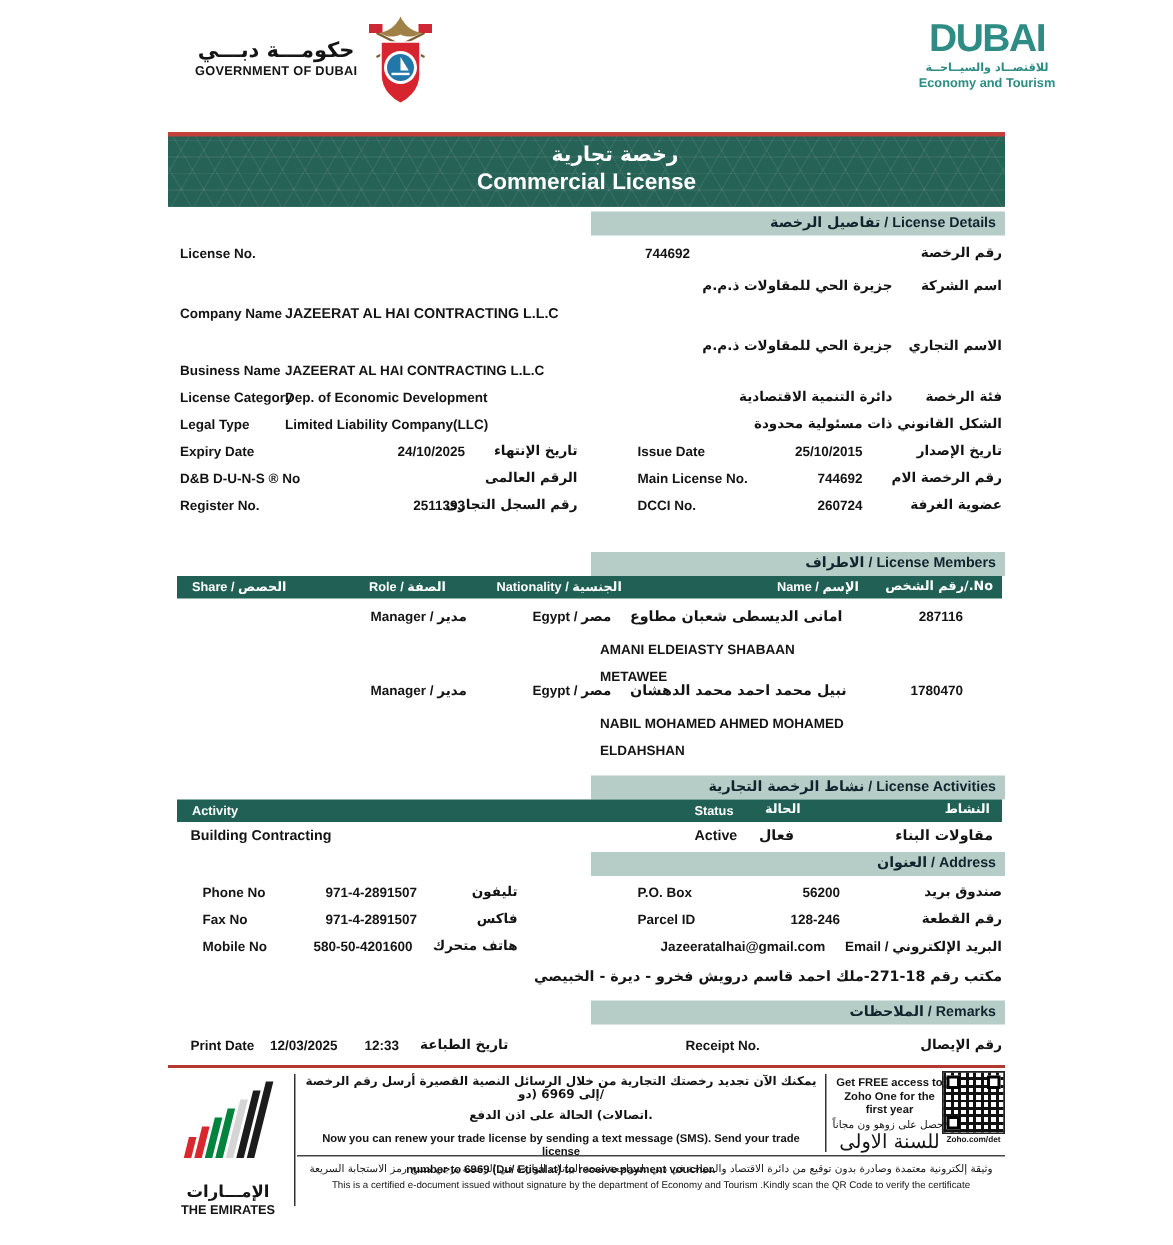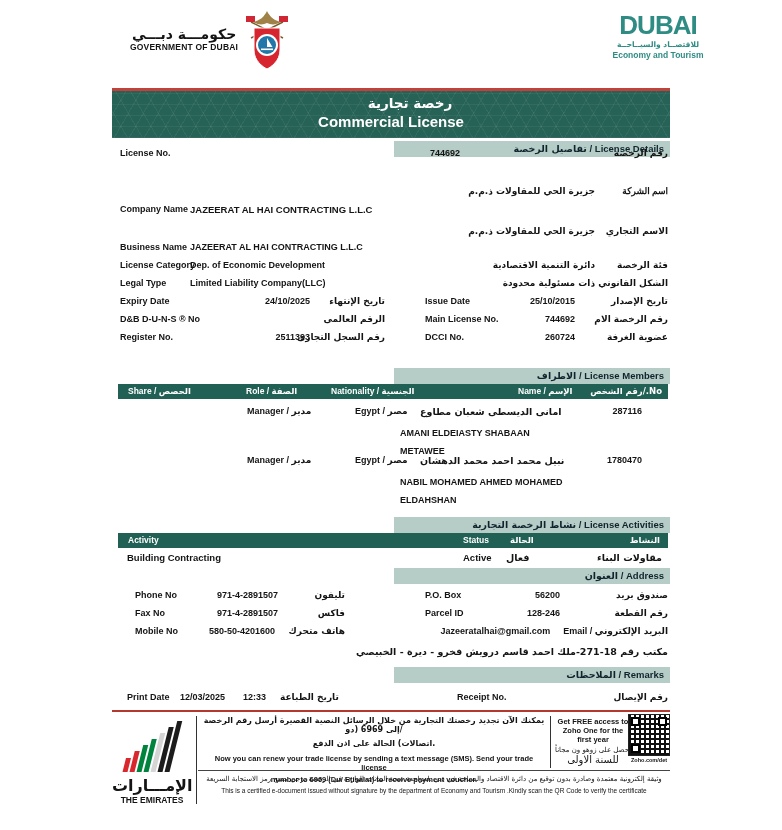--- a/index.html
+++ b/index.html
@@ -80,29 +80,29 @@
     <div class="l1 ar">رخصة تجارية</div>
     <div class="l2">Commercial License</div>
   </div>
 
   <div class="sbar" style="top:141px;">
     <span class="ar">تفاصيل الرخصة</span>
     <span> / </span>
     <span>License Details</span>
   </div>
 
-  <div class="row" style="top:148px;">
+  <div class="row" style="top:164px;">
     <span class="cell" style="left:8px;">License No.</span>
     <span class="cell" style="left:318px;">744692</span>
     <span class="cell ar tr" style="right:2px;">رقم الرخصة</span>
   </div>
 
   <div class="row" style="top:186px;">
     <span class="cell ar tr" style="right:75px;">جزيرة الحي للمقاولات ذ.م.م</span>
-    <span class="cell ar tr" style="right:2px;font-family:Liberation Serif, serif;">اسم الشركة</span>
+    <span class="cell ar tr" style="right:2px;">اسم الشركة</span>
   </div>
   <div class="row" style="top:204px;">
     <span class="cell" style="left:8px;">Company Name</span>
     <span class="cell" style="left:78px;font-size:9.5px;">JAZEERAT AL HAI CONTRACTING L.L.C</span>
   </div>
 
   <div class="row" style="top:226px;">
     <span class="cell ar tr" style="right:75px;">جزيرة الحي للمقاولات ذ.م.م</span>
     <span class="cell ar tr" style="right:2px;">الاسم التجاري</span>
   </div>
@@ -261,39 +261,39 @@
     <div class="abs" style="left:0;top:6px;width:80px;text-align:center;">
       <div class="emir-bars">
         <div style="height:14px;background:#d9272e;"></div>
         <div style="height:21px;background:#d9272e;"></div>
         <div style="height:27px;background:#00843d;"></div>
         <div style="height:33px;background:#00843d;"></div>
         <div style="height:39px;background:#d5d5d5;"></div>
         <div style="height:45px;background:#1c1c1c;"></div>
         <div style="height:51px;background:#1c1c1c;"></div>
       </div>
-      <div class="ar b" style="font-size:16px;margin-top:4px;">الإمـــارات</div>
+      <div class="ar b" style="font-size:11px;margin-top:16px;">الإمـــارات</div>
       <div class="b" style="font-size:8.5px;">THE EMIRATES</div>
     </div>
 
     <div class="vline" style="left:84px;top:2px;height:88px;"></div>
 
     <div class="small-c" style="left:90px;top:2px;width:344px;">
       <div class="ar b" style="font-size:8px;">يمكنك الآن تجديد رخصتك التجارية من خلال الرسائل النصية القصيرة أرسل رقم الرخصة إلى 6969 (دو/</div>
       <div class="ar b" style="font-size:8px;margin-top:5px;">اتصالات) الحالة على اذن الدفع.</div>
       <div class="b" style="font-size:7.5px;margin-top:6px;">Now you can renew your trade license by sending a text message (SMS).  Send your trade license</div>
       <div class="b" style="font-size:7.5px;margin-top:3px;">number to 6969 (Du/ Etisalat) to receive payment voucher.</div>
     </div>
 
     <div class="vline" style="left:438px;top:2px;height:52px;"></div>
 
     <div class="small-c" style="left:443px;top:3px;width:76px;">
       <div class="b" style="font-size:7.5px;">Get FREE access to Zoho One for the first year</div>
       <div class="ar" style="font-size:7px;margin-top:2px;">احصل على زوهو ون مجاناً</div>
-      <div class="ar" style="font-size:10px;">للسنة الاولى</div>
+      <div class="ar" style="font-size:13px;">للسنة الاولى</div>
     </div>
 
     <div class="abs" style="left:516px;top:0;width:42px;text-align:center;">
       <div class="qr">
         <div class="fp" style="left:2px;top:2px;"></div>
         <div class="fp" style="right:2px;top:2px;"></div>
         <div class="fp" style="left:2px;bottom:2px;"></div>
       </div>
       <div style="font-size:5.5px;font-weight:bold;margin-top:1px;">Zoho.com/det</div>
     </div>

